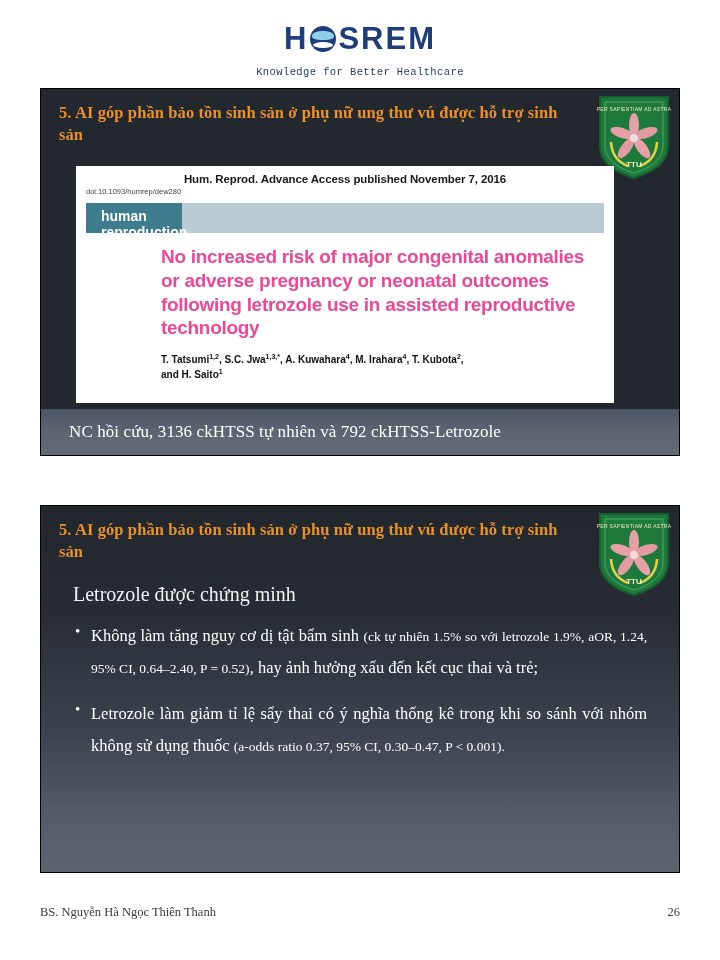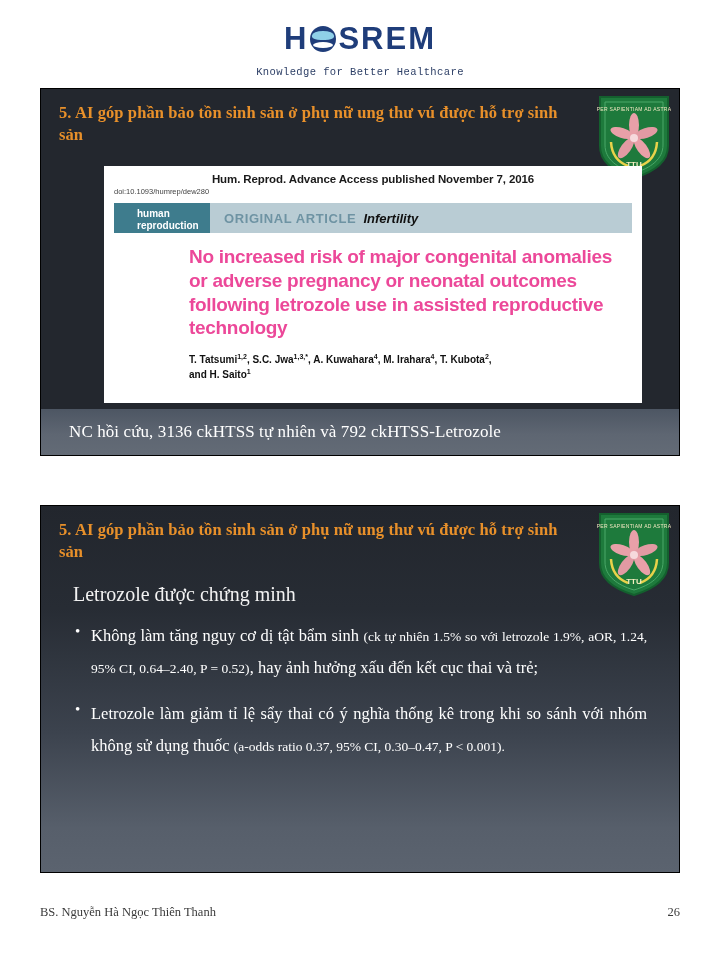--- a/index.html
+++ b/index.html
@@ -106,21 +106,20 @@
 
   
   .scan-panel {
     position: absolute;
     left: 35px;
     top: 77px;
     width: 538px;
     height: 237px;
     background: #ffffff;
     padding: 7px 10px 0 10px;
-    margin-left: 28px;
   }
   .scan-line1 {
     text-align: center;
     font-family: "Liberation Sans", sans-serif;
     font-weight: bold;
     font-size: 11.5px;
     color: #1a1a1a;
     letter-spacing: -0.1px;
   }
   .scan-line2 {
@@ -141,23 +140,23 @@
     align-items: stretch;
     height: 30px;
     margin-top: 7px;
     background: #b9ccd4;
   }
   .journal-logo-box {
     background: #3e7c8d;
     color: #ffffff;
     font-family: "Liberation Sans", sans-serif;
     font-weight: bold;
-    font-size: 10px;
+    font-size: 14px;
     line-height: 1.15;
-    padding: 5px 9px 0 23px;
+    padding: 5px 9px 0 15px;
     width: 96px;
   }
   .journal-kicker {
     flex: 1;
     display: flex;
     align-items: center;
     padding-left: 14px;
     font-family: "Liberation Sans", sans-serif;
     font-weight: bold;
     font-size: 13px;
@@ -288,24 +287,20 @@
 
   <div class="scan-panel">
     <div class="scan-line1">Hum. Reprod. Advance Access published November 7, 2016</div>
     <div class="scan-doi">doi:10.1093/humrep/dew280</div>
 
     <div class="journal-banner">
       <div class="journal-logo-box">
         <div>human</div>
         <div>reproduction</div>
       </div>
-      <div class="journal-kicker">
-        <span class="kicker-main">ORIGINAL ARTICLE</span>
-        <span class="kicker-sub">Infertility</span>
-      </div>
     </div>
 
     <div class="article-title">No increased risk of major congenital anomalies or adverse pregnancy or neonatal outcomes following letrozole use in assisted reproductive technology</div>
 
     <div class="article-authors">
       <span>T. Tatsumi</span><sup>1,2</sup><span>, S.C. Jwa</span><sup>1,3,*</sup><span>, A. Kuwahara</span><sup>4</sup><span>, M. Irahara</span><sup>4</sup><span>, T. Kubota</span><sup>2</sup><span>,</span>
       <br>
       <span>and H. Saito</span><sup>1</sup>
     </div>
   </div>

